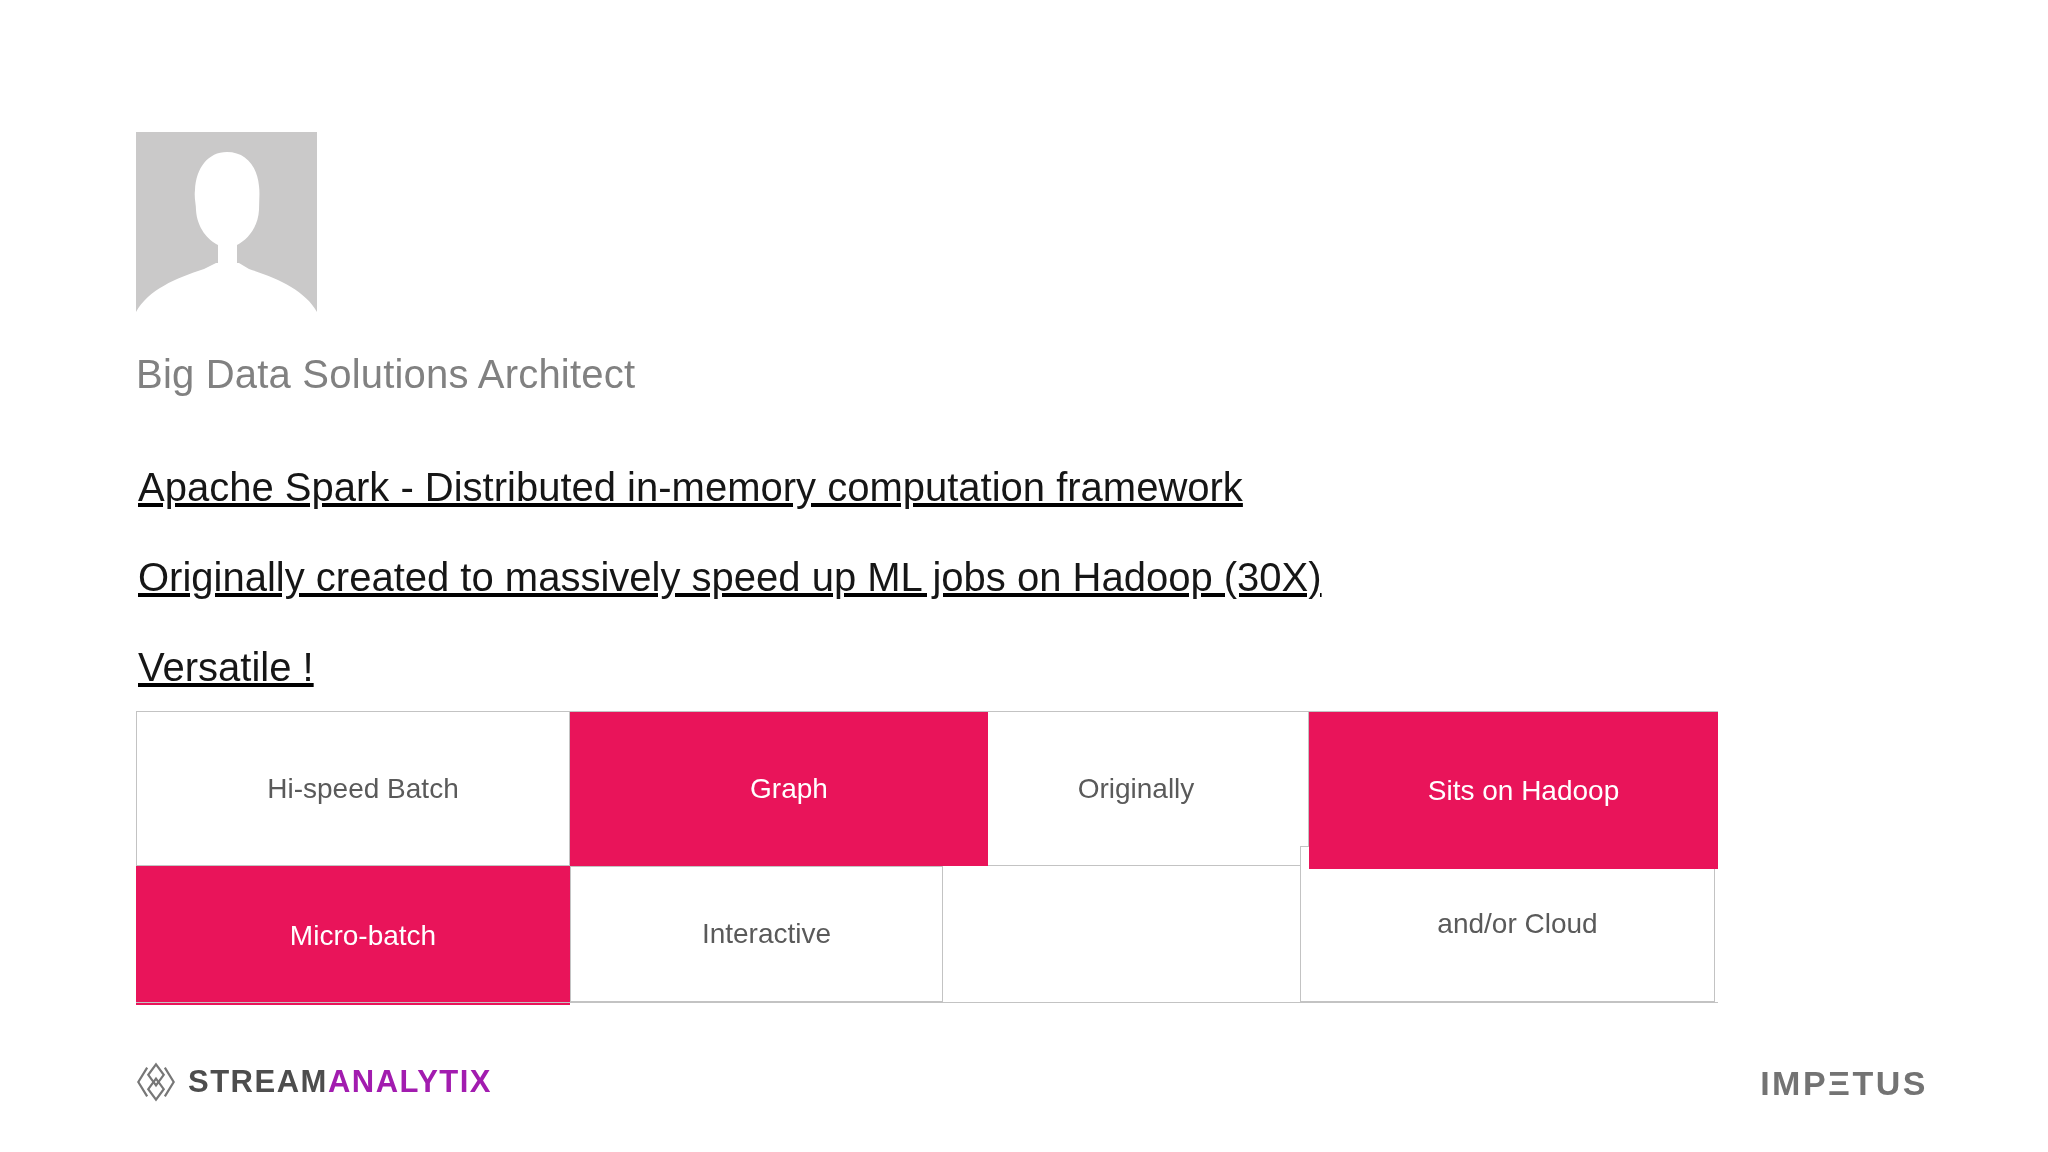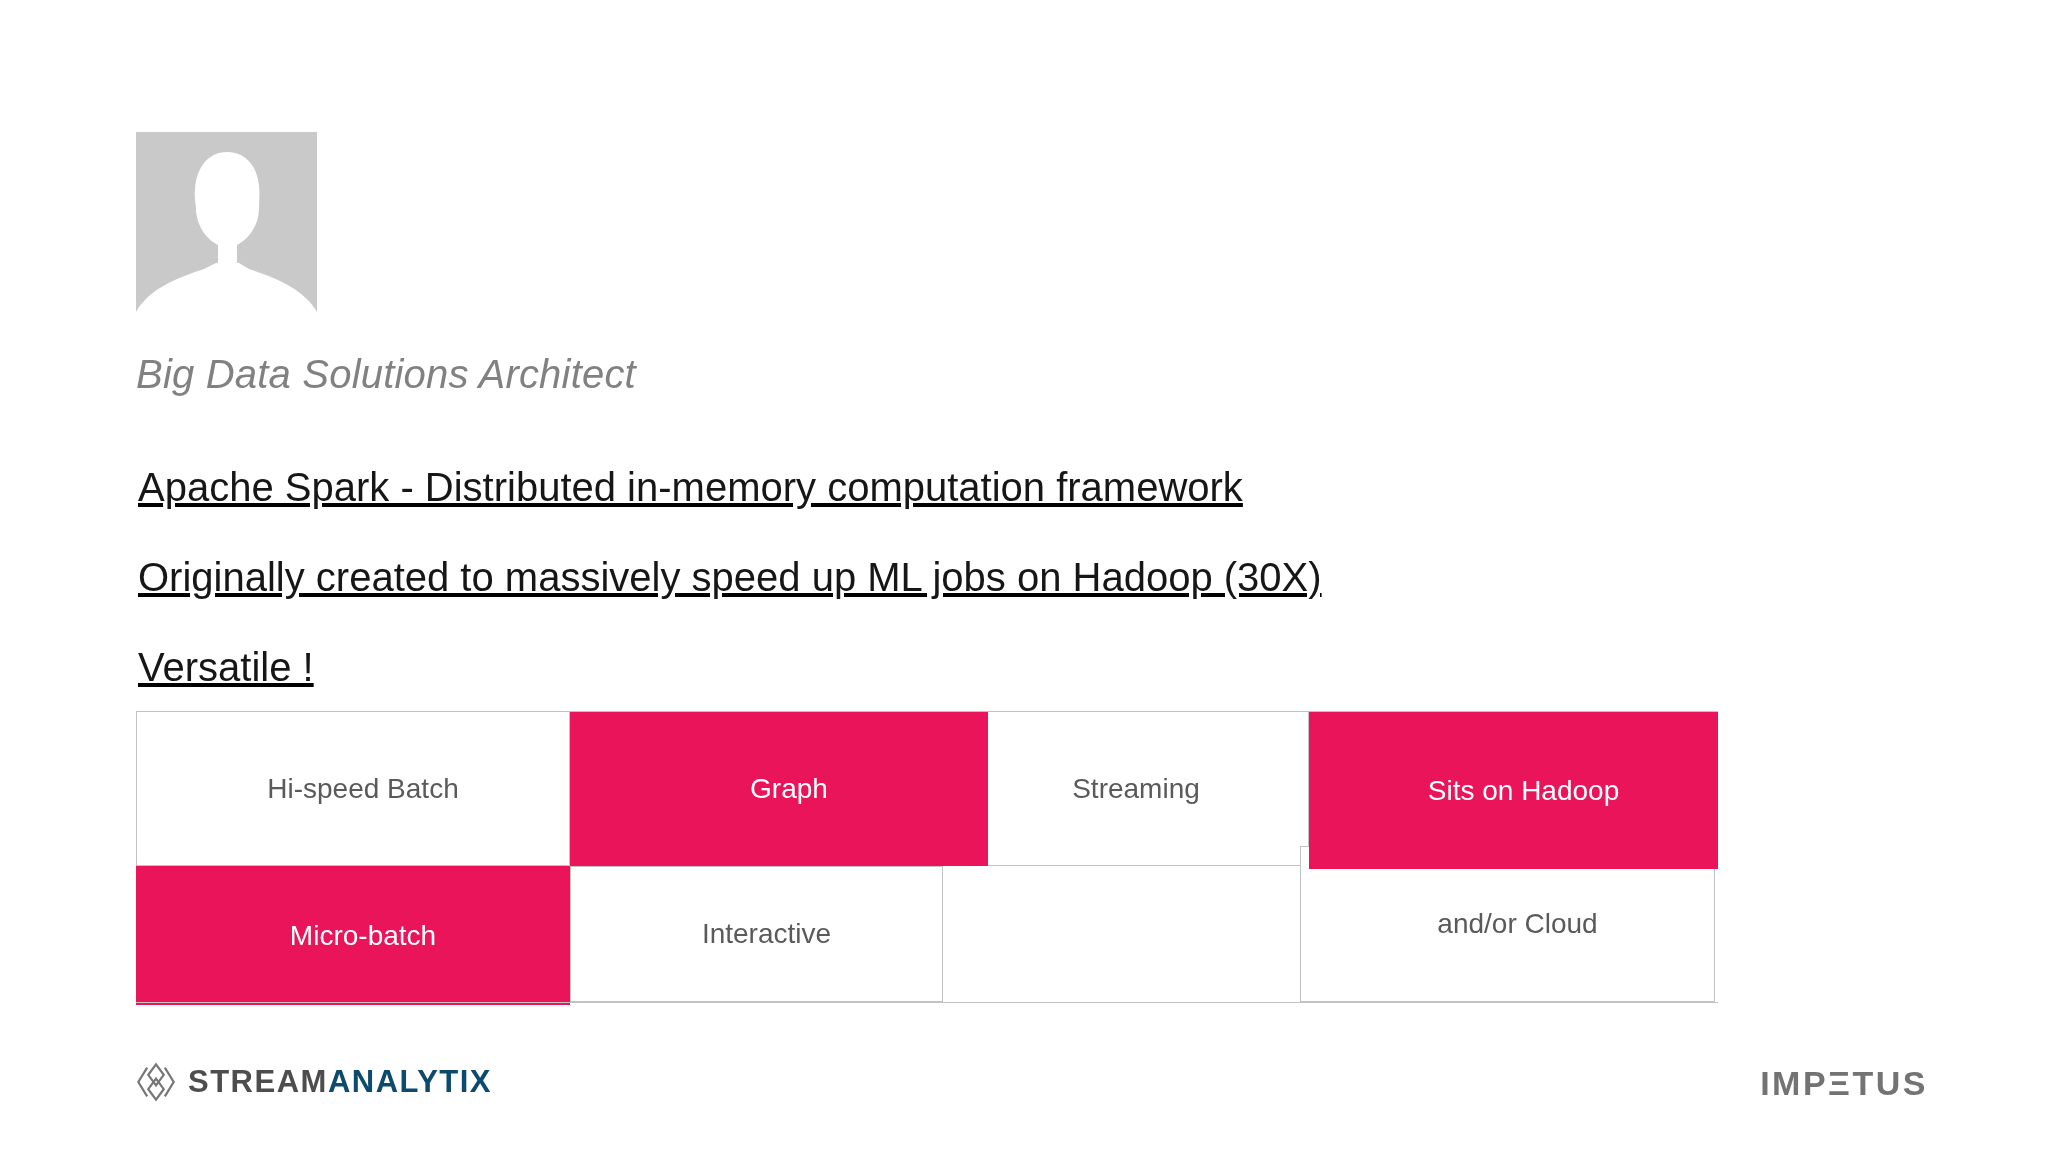--- a/index.html
+++ b/index.html
@@ -25,21 +25,20 @@
 
   
   .role {
     position: absolute;
     left: 136px;
     top: 352px;
     font-size: 40px;
     color: #818181;
     letter-spacing: 0.2px;
     white-space: nowrap;
-    font-style: italic;
   }
 
   
   .bullets {
     position: absolute;
     left: 138px;
     top: 442px;
     text-decoration: underline;
   }
   .bullet-line {
@@ -106,21 +105,21 @@
     align-items: center;
     gap: 12px;
   }
   .sa-wordmark {
     font-size: 31px;
     font-weight: 700;
     letter-spacing: 1.5px;
     white-space: nowrap;
   }
   .sa-part1 { color: #4d4d4d; }
-  .sa-part2 { color: #0c4a6e; }
+  .sa-part2 { color: #a21caf; }
 
   .impetus-logo {
     position: absolute;
     right: 120px;
     top: 1064px;
     font-size: 34px;
     font-weight: 600;
     color: #737373;
     letter-spacing: 2.5px;
     white-space: nowrap;
@@ -150,21 +149,21 @@
     <div class="bullet-line">Originally created to massively speed up ML jobs on Hadoop (30X)</div>
     <div class="bullet-line">Versatile !</div>
   </div>
 
   <div class="grid">
     <div class="grid-topline"></div>
     <div class="grid-bottomline"></div>
 
     <div class="cell white r1c1">Hi-speed Batch</div>
     <div class="cell pink  r1c2">Graph</div>
-    <div class="cell white r1c3">Streaming</div>
+    <div class="cell white r1c3">Originally</div>
     <div class="cell pink  r1c4">Sits on Hadoop</div>
 
     <div class="cell pink  r2c1">Micro-batch</div>
     <div class="cell white r2c2">Interactive</div>
     <div class="cell white r2c4">and/or Cloud</div>
   </div>
 
   <div class="sa-logo">
     <svg width="40" height="42" viewBox="0 0 36 38">
       <g fill="none" stroke="#777777" stroke-width="2" stroke-linejoin="miter">

